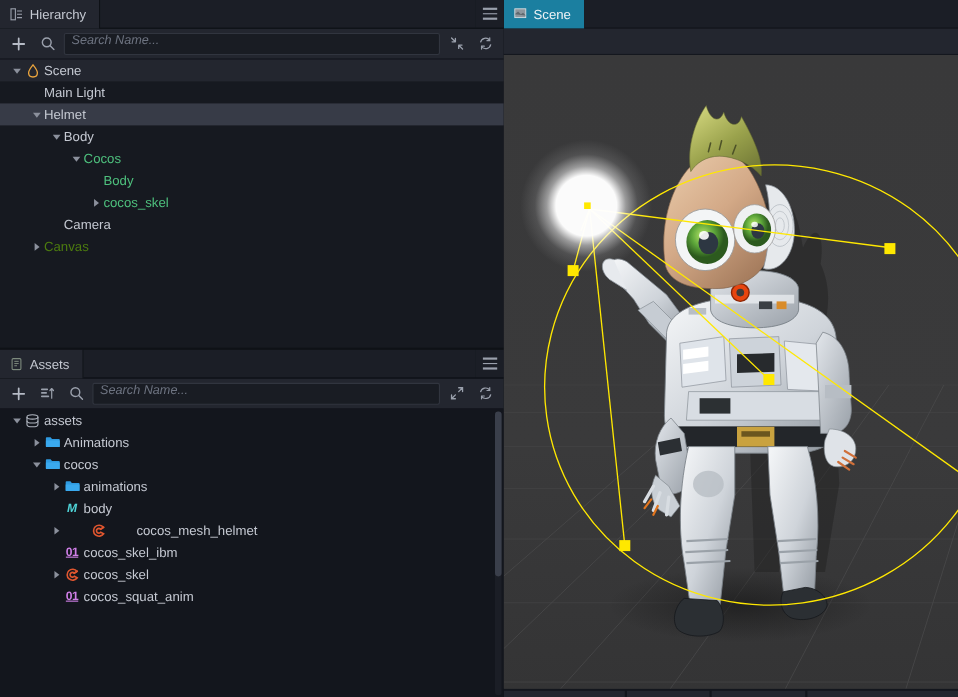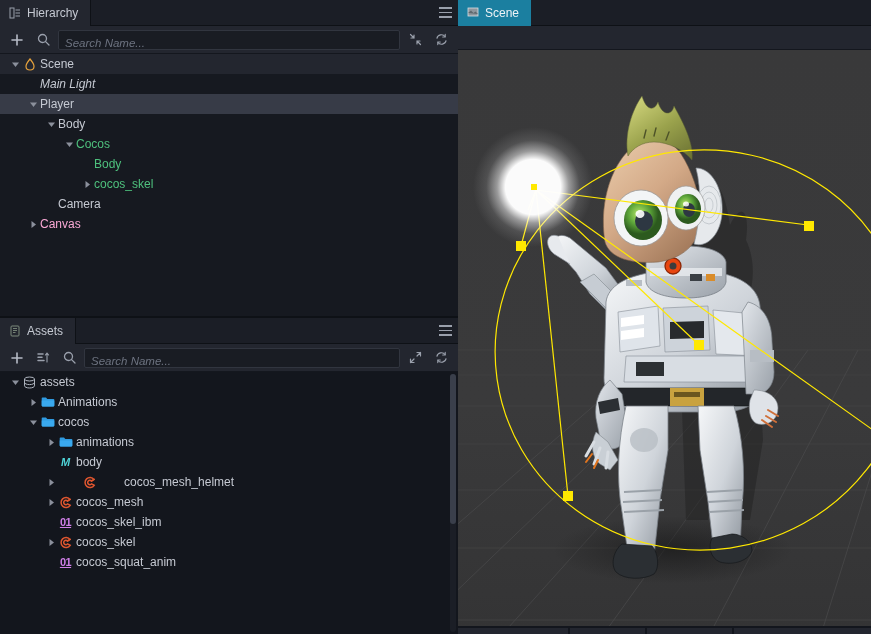--- a/index.html
+++ b/index.html
@@ -36,21 +36,21 @@
 
   
   .toolrow{
     height:28px; background:#23262f; display:flex; align-items:center;
     padding:0 6px; gap:4px; border-bottom:1px solid #14171e;
   }
   .ticon{ width:22px; height:22px; display:flex; align-items:center; justify-content:center;
           color:#9aa0ac; flex:0 0 auto; }
   .searchbox{
     flex:1; height:20px; background:#191c23; border:1px solid #31353f; border-radius:2px;
-    display:flex; align-items:flex-end; padding:0 6px;
+    display:flex; align-items:flex-start; padding:0 6px;
   }
   .searchbox input{
     width:100%; background:transparent; border:none; outline:none;
     color:#c5c9d2; font-size:11.5px; font-style:italic;
     font-family:"Liberation Sans", sans-serif;
   }
   .searchbox input::placeholder{ color:#6d7380; font-style:italic; }
 
   
   .tree{ flex:1; overflow:hidden; position:relative; background:#161920; }
@@ -64,21 +64,21 @@
   .arrow{
     width:14px; height:20px; flex:0 0 14px; display:flex;
     align-items:center; justify-content:center; color:#8b909c; font-size:8px;
   }
   .arrow.blank{ color:transparent; }
   .arrow svg{ display:block; }
   .rowicon{ width:15px; height:20px; flex:0 0 15px; display:flex; align-items:center; justify-content:center; margin-right:3px;}
   .label{ line-height:20px; }
   .label.green{ color:#4ec07d; }
   .label.green-dim{ color:#3b8f5f; }
-  .label.dim{ color:#f9a8d4; }
+  .label.dim{ color:#4d7c0f; }
 
   
   .ficon{ font-size:11px; font-weight:bold; font-family:"Liberation Sans", sans-serif; line-height:1; }
   .ficon.m{ color:#4fd4d8; font-style:italic; }
   .ficon.n01{ color:#d07fe8; letter-spacing:-0.5px;text-decoration:underline; }
 
   .splitter{ height:2px; background:#0e1116; }
 
   
   .vscroll{
@@ -164,31 +164,31 @@
               <path d="M1 2.5 L8 2.5 L4.5 7 Z" fill="#8b909c"></path>
             </svg>
           </span>
           <span class="rowicon">
             <svg width="12" height="13" viewBox="0 0 12 13">
               <path d="M6 1 C8.6 4.2 10 6.2 10 8.2 C10 10.6 8.2 12 6 12 C3.8 12 2 10.6 2 8.2 C2 6.2 3.4 4.2 6 1 Z" fill="none" stroke="#e8a33d" stroke-width="1.2"></path>
             </svg>
           </span>
           <span class="label">Scene</span>
         </div>
-        <div class="row" style="padding-left: 26px; font-style: italic;">
+        <div class="row" style="padding-left: 26px;">
           <span class="arrow blank"></span>
           <span class="label">Main Light</span>
         </div>
         <div class="row sel" style="padding-left: 26px;">
           <span class="arrow">
             <svg width="9" height="9" viewBox="0 0 9 9">
               <path d="M1 2.5 L8 2.5 L4.5 7 Z" fill="#8b909c"></path>
             </svg>
           </span>
-          <span class="label">Player</span>
+          <span class="label">Helmet</span>
         </div>
         <div class="row" style="padding-left: 44px;">
           <span class="arrow">
             <svg width="9" height="9" viewBox="0 0 9 9">
               <path d="M1 2.5 L8 2.5 L4.5 7 Z" fill="#8b909c"></path>
             </svg>
           </span>
           <span class="label">Body</span>
         </div>
         <div class="row" style="padding-left: 62px;">
@@ -356,34 +356,20 @@
               <path d="M2.5 1 L2.5 8 L7 4.5 Z" fill="#8b909c"></path>
             </svg>
           </span>
           <span class="rowicon">
             <svg width="13" height="13" viewBox="0 0 13 13">
               <path d="M11 3.4 A5 5 0 1 0 11.2 9.3 L8.6 7.9 A2.2 2.2 0 1 1 8.5 5 Z" fill="none" stroke="#e0562f" stroke-width="1.5" stroke-linecap="round"></path>
               <path d="M8.4 5.1 L11.2 3.3" stroke="#e0562f" stroke-width="1.5" stroke-linecap="round"></path>
             </svg>
           </span>
           <span class="label">cocos_mesh_helmet</span>
-        </div>
-        <div class="row" style="padding-left: 44px;">
-          <span class="arrow">
-            <svg width="9" height="9" viewBox="0 0 9 9">
-              <path d="M2.5 1 L2.5 8 L7 4.5 Z" fill="#8b909c"></path>
-            </svg>
-          </span>
-          <span class="rowicon">
-            <svg width="13" height="13" viewBox="0 0 13 13">
-              <path d="M11 3.4 A5 5 0 1 0 11.2 9.3 L8.6 7.9 A2.2 2.2 0 1 1 8.5 5 Z" fill="none" stroke="#e0562f" stroke-width="1.5" stroke-linecap="round"></path>
-              <path d="M8.4 5.1 L11.2 3.3" stroke="#e0562f" stroke-width="1.5" stroke-linecap="round"></path>
-            </svg>
-          </span>
-          <span class="label">cocos_mesh</span>
         </div>
         <div class="row" style="padding-left: 44px;">
           <span class="arrow blank"></span>
           <span class="rowicon">
             <span class="ficon n01">01</span>
           </span>
           <span class="label">cocos_skel_ibm</span>
         </div>
         <div class="row" style="padding-left: 44px;">
           <span class="arrow">

